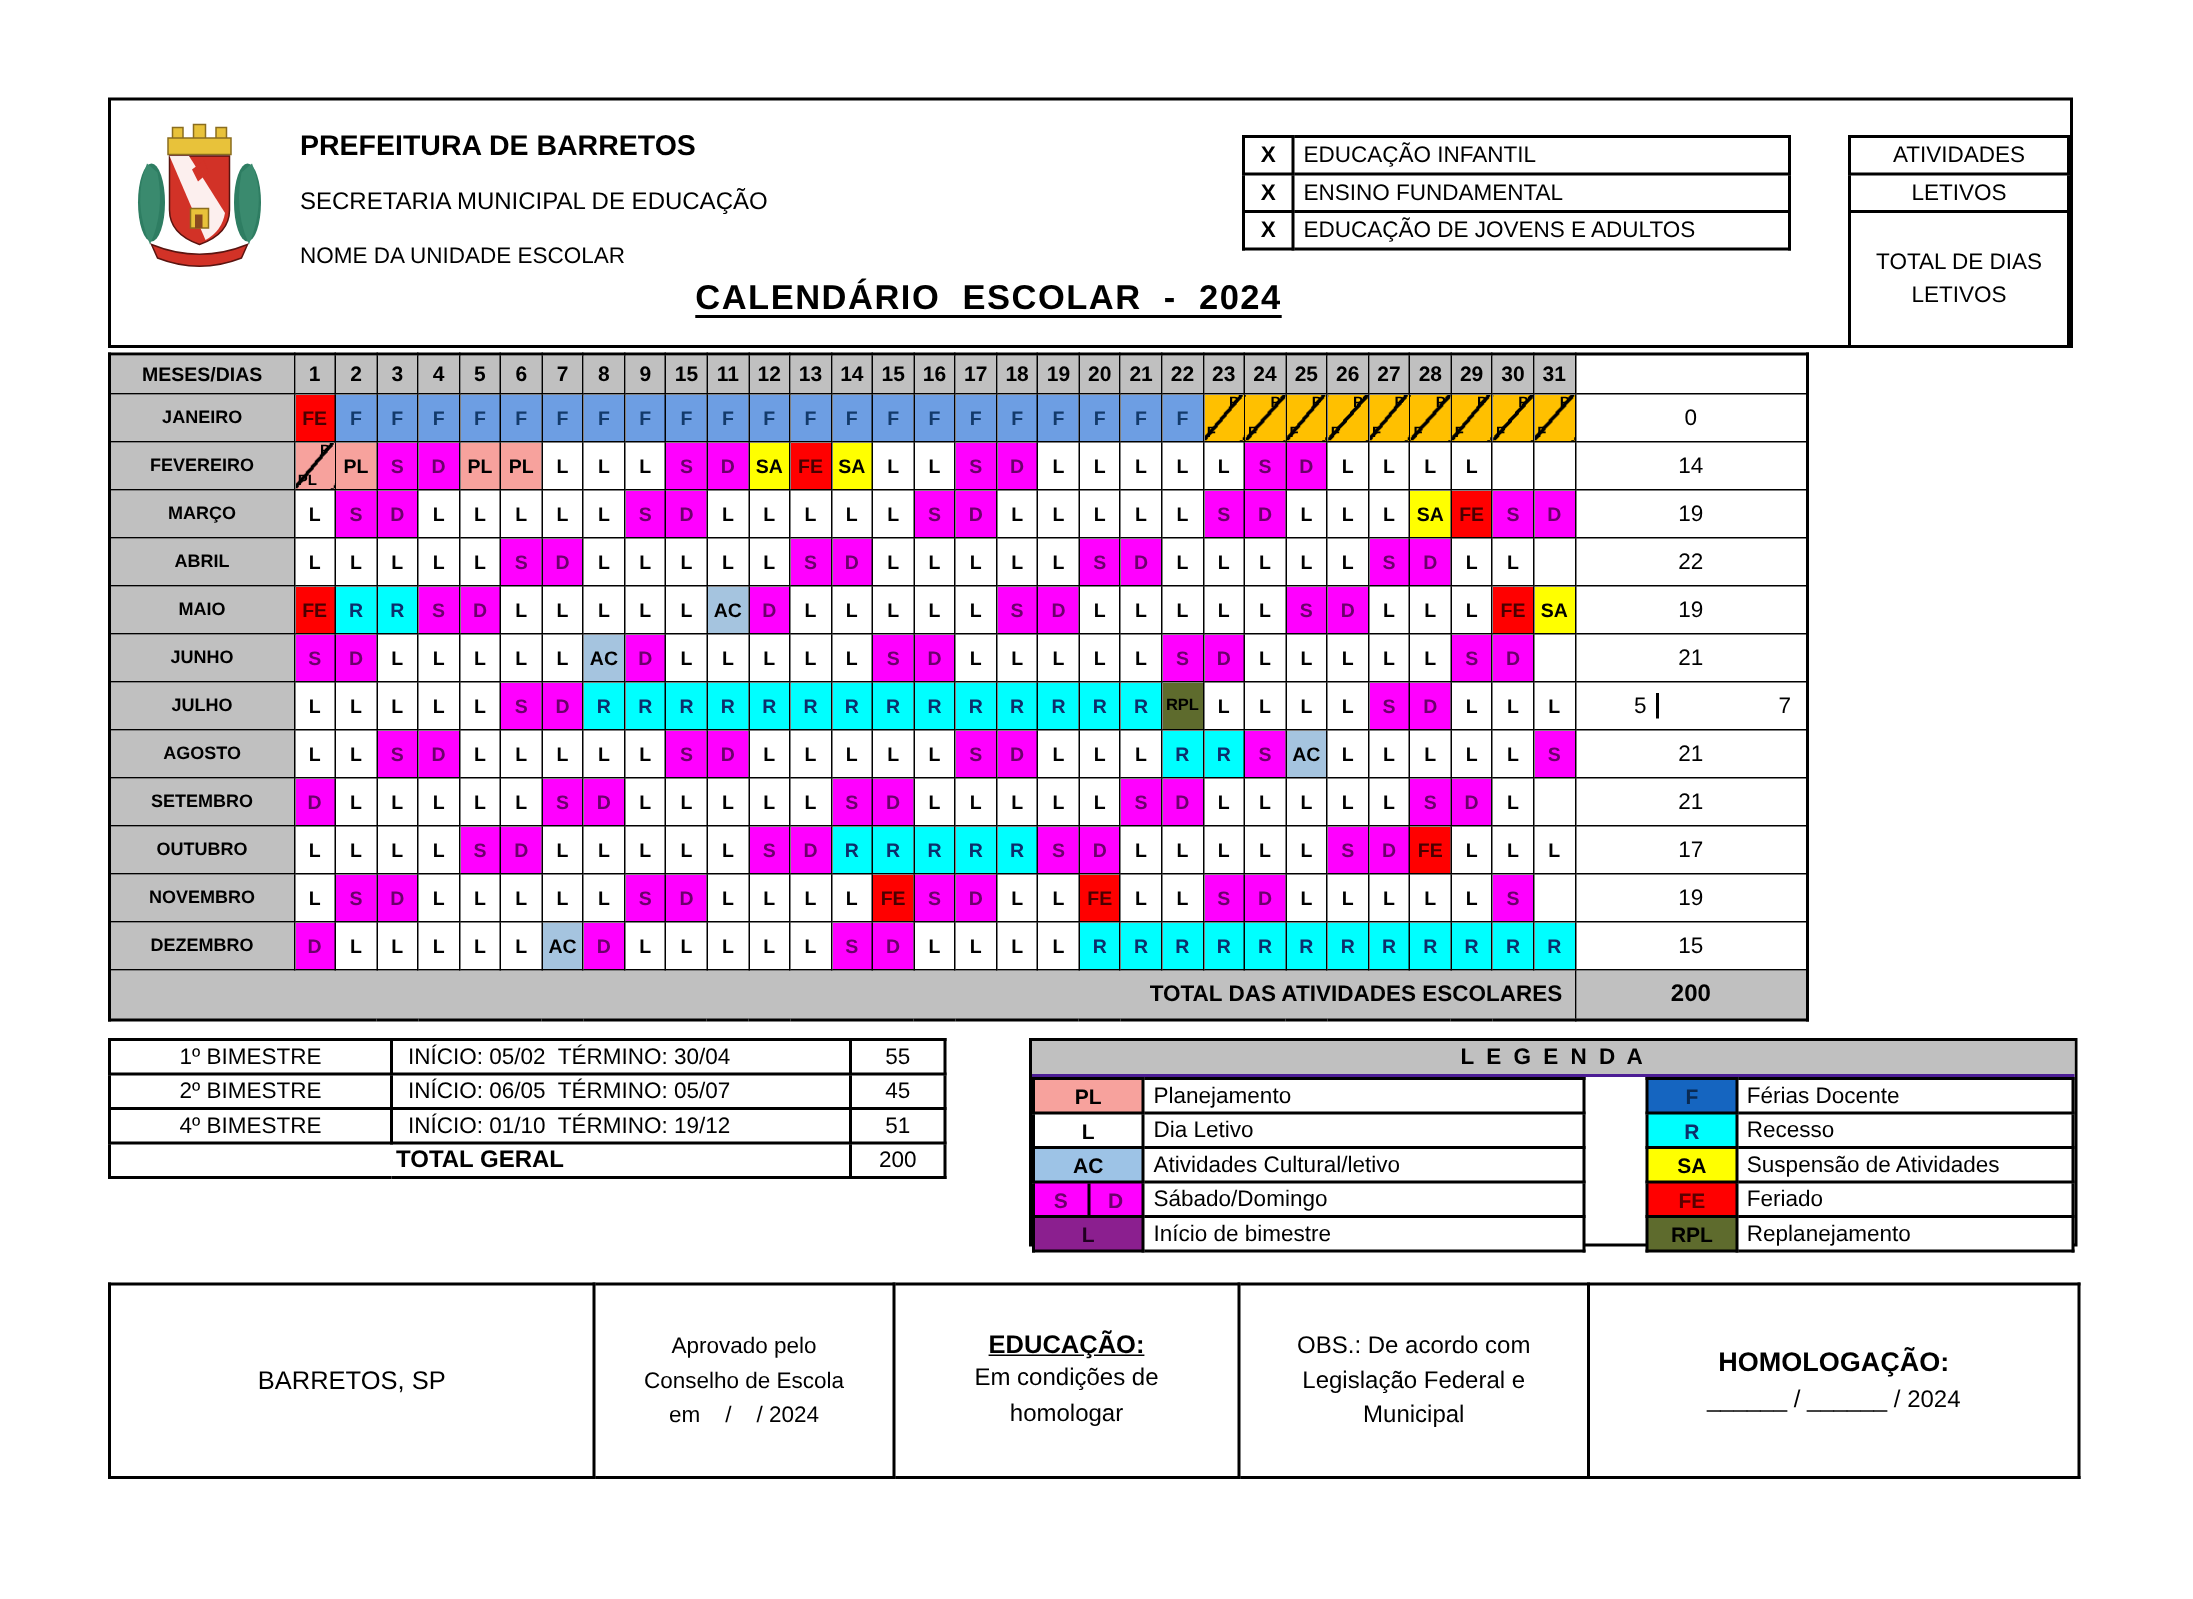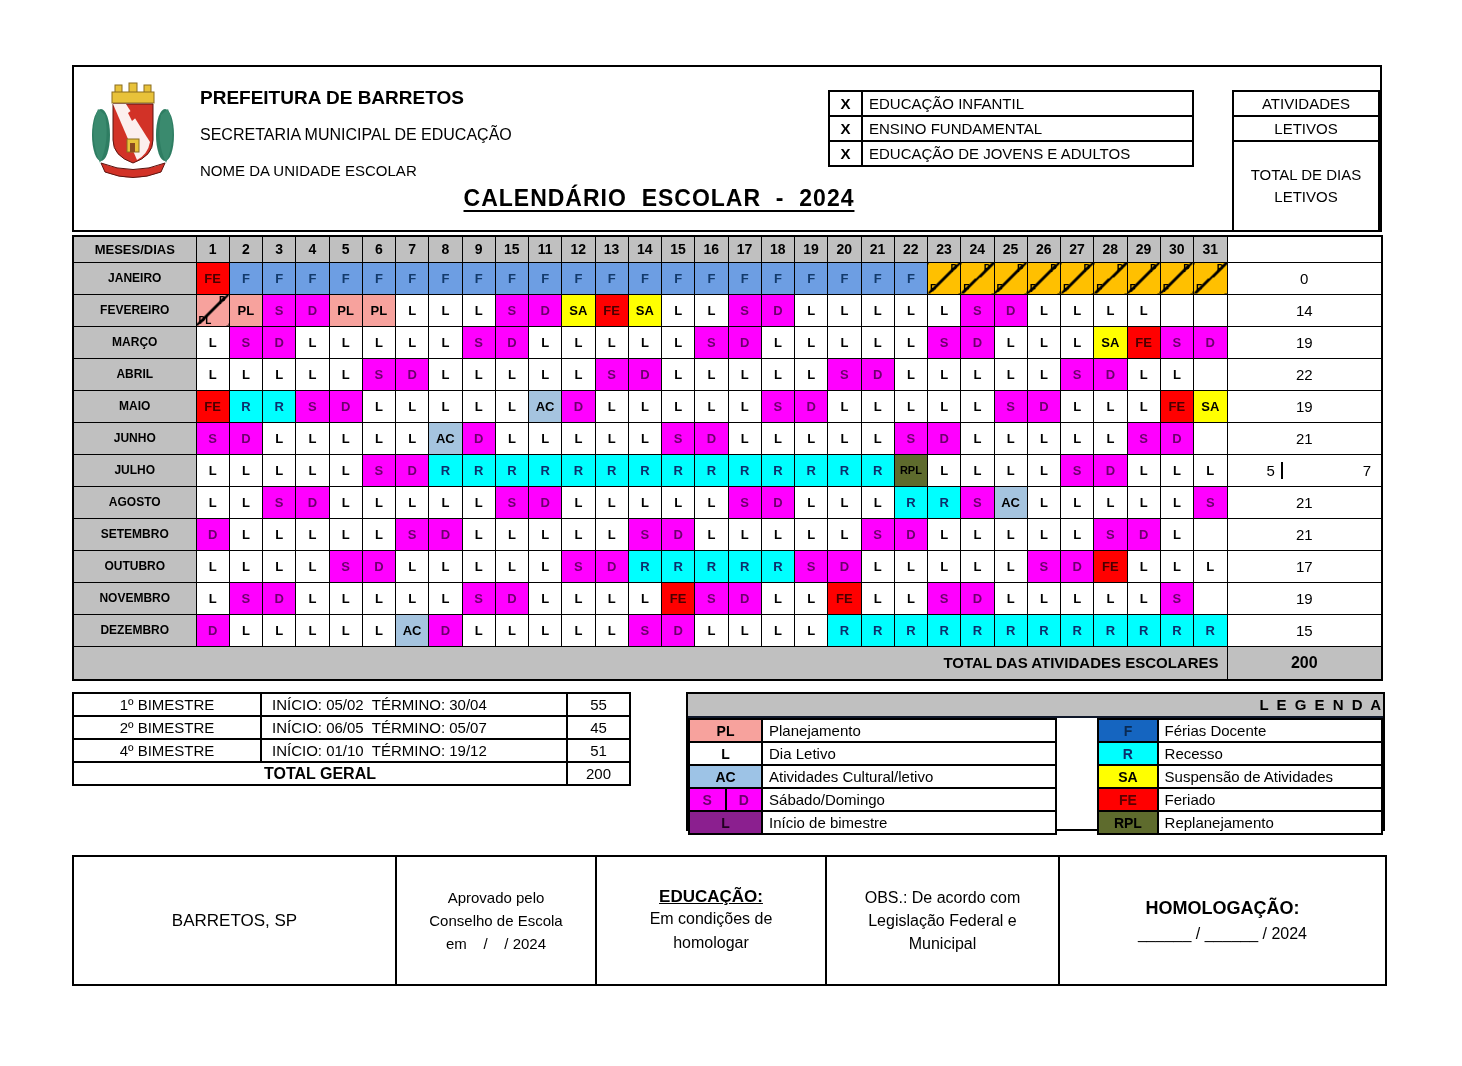--- a/index.html
+++ b/index.html
@@ -23,21 +23,21 @@
   .chk td { border:2px solid #000; height:25px; font-size:15px; background:#fff; }
   .chk .chk-mark  { width:33px; text-align:center; font-weight:bold; }
   .chk .chk-label { width:331px; padding-left:6px; }
 
   .rtable { position:absolute; left:1158px; top:23px; }
   .rtable td { border:2px solid #000; width:148px; text-align:center; font-size:15px; background:#fff; }
   .rtable .r1 { height:25px;margin-left:33px; }
   .rtable .r3 { height:90px; white-space:pre-wrap; vertical-align:middle; line-height:1.45; font-size:15px; }
 
   
-  .cal { position:absolute; left:72px; top:235px; width:1311px; table-layout:fixed; border:2px solid #000;padding-left:42px; }
+  .cal { position:absolute; left:72px; top:235px; width:1134px; table-layout:fixed; border:2px solid #000;padding-left:42px; }
   .cal th, .cal td { border:1px solid #000; text-align:center; overflow:hidden; padding:0; }
   .cal th { height:26px; background:#C0C0C0; font-size:14px; font-weight:bold; }
   .cal th.corner { font-size:13px; }
   .cal th.tcol-head { background:#fff; }
   .cal tr.mrow { height:32px; }
   .cal td.mname { background:#C0C0C0; font-weight:bold; font-size:12px; }
   .cal td.cell  { font-weight:bold; font-size:13px; }
   .cal td.diag  { position:relative; }
   .diag .dtr { position:absolute; top:0;    right:3px; font-size:10px; font-weight:bold; }
   .diag .dbl { position:absolute; bottom:0; left:2px;  font-size:10px; font-weight:bold; }
@@ -54,21 +54,21 @@
   .bim { position:absolute; left:72px; top:692px; border:2px solid #000; }
   .bim th, .bim td { border:2px solid #000; height:23px; font-size:15px; background:#fff; }
   .bim th { background:#C0C0C0; font-weight:bold; }
   .bim .bname  { text-align:center; }
   .bim .bperiod{ padding-left:10px; white-space:pre; }
   .bim .bdias  { text-align:center; }
   .bim .btlabel{ text-align:center; font-weight:bold; font-size:16px; }
 
   
   .legend { position:absolute; left:686px; top:692px; width:699px; height:139px; border:2px solid #000; background:#fff; }
-  .legend-title { height:24px; background:#C0C0C0; border-bottom:2px solid #0f172a; text-align:right;
+  .legend-title { height:24px; background:#C0C0C0; border-bottom:2px solid #4c1d95; text-align:center;
                   font-weight:bold; font-size:15px; line-height:22px; letter-spacing:2px; white-space:pre; }
   .legend-body { display:flex; }
   .ltable td { border:2px solid #000; height:23px; background:#fff; }
   .ltable .lkey   { text-align:center; font-weight:bold; font-size:14px; padding:0; }
   #legend-left-body  .lkey { width:74px; }
   #legend-left-body  .llabel { width:297px; }
   #legend-right-body .lkey { width:60px; }
   #legend-right-body .llabel { width:227px; }
   .ltable .llabel { padding-left:6px; font-size:15px; }
   .lspacer { width:41px; }

